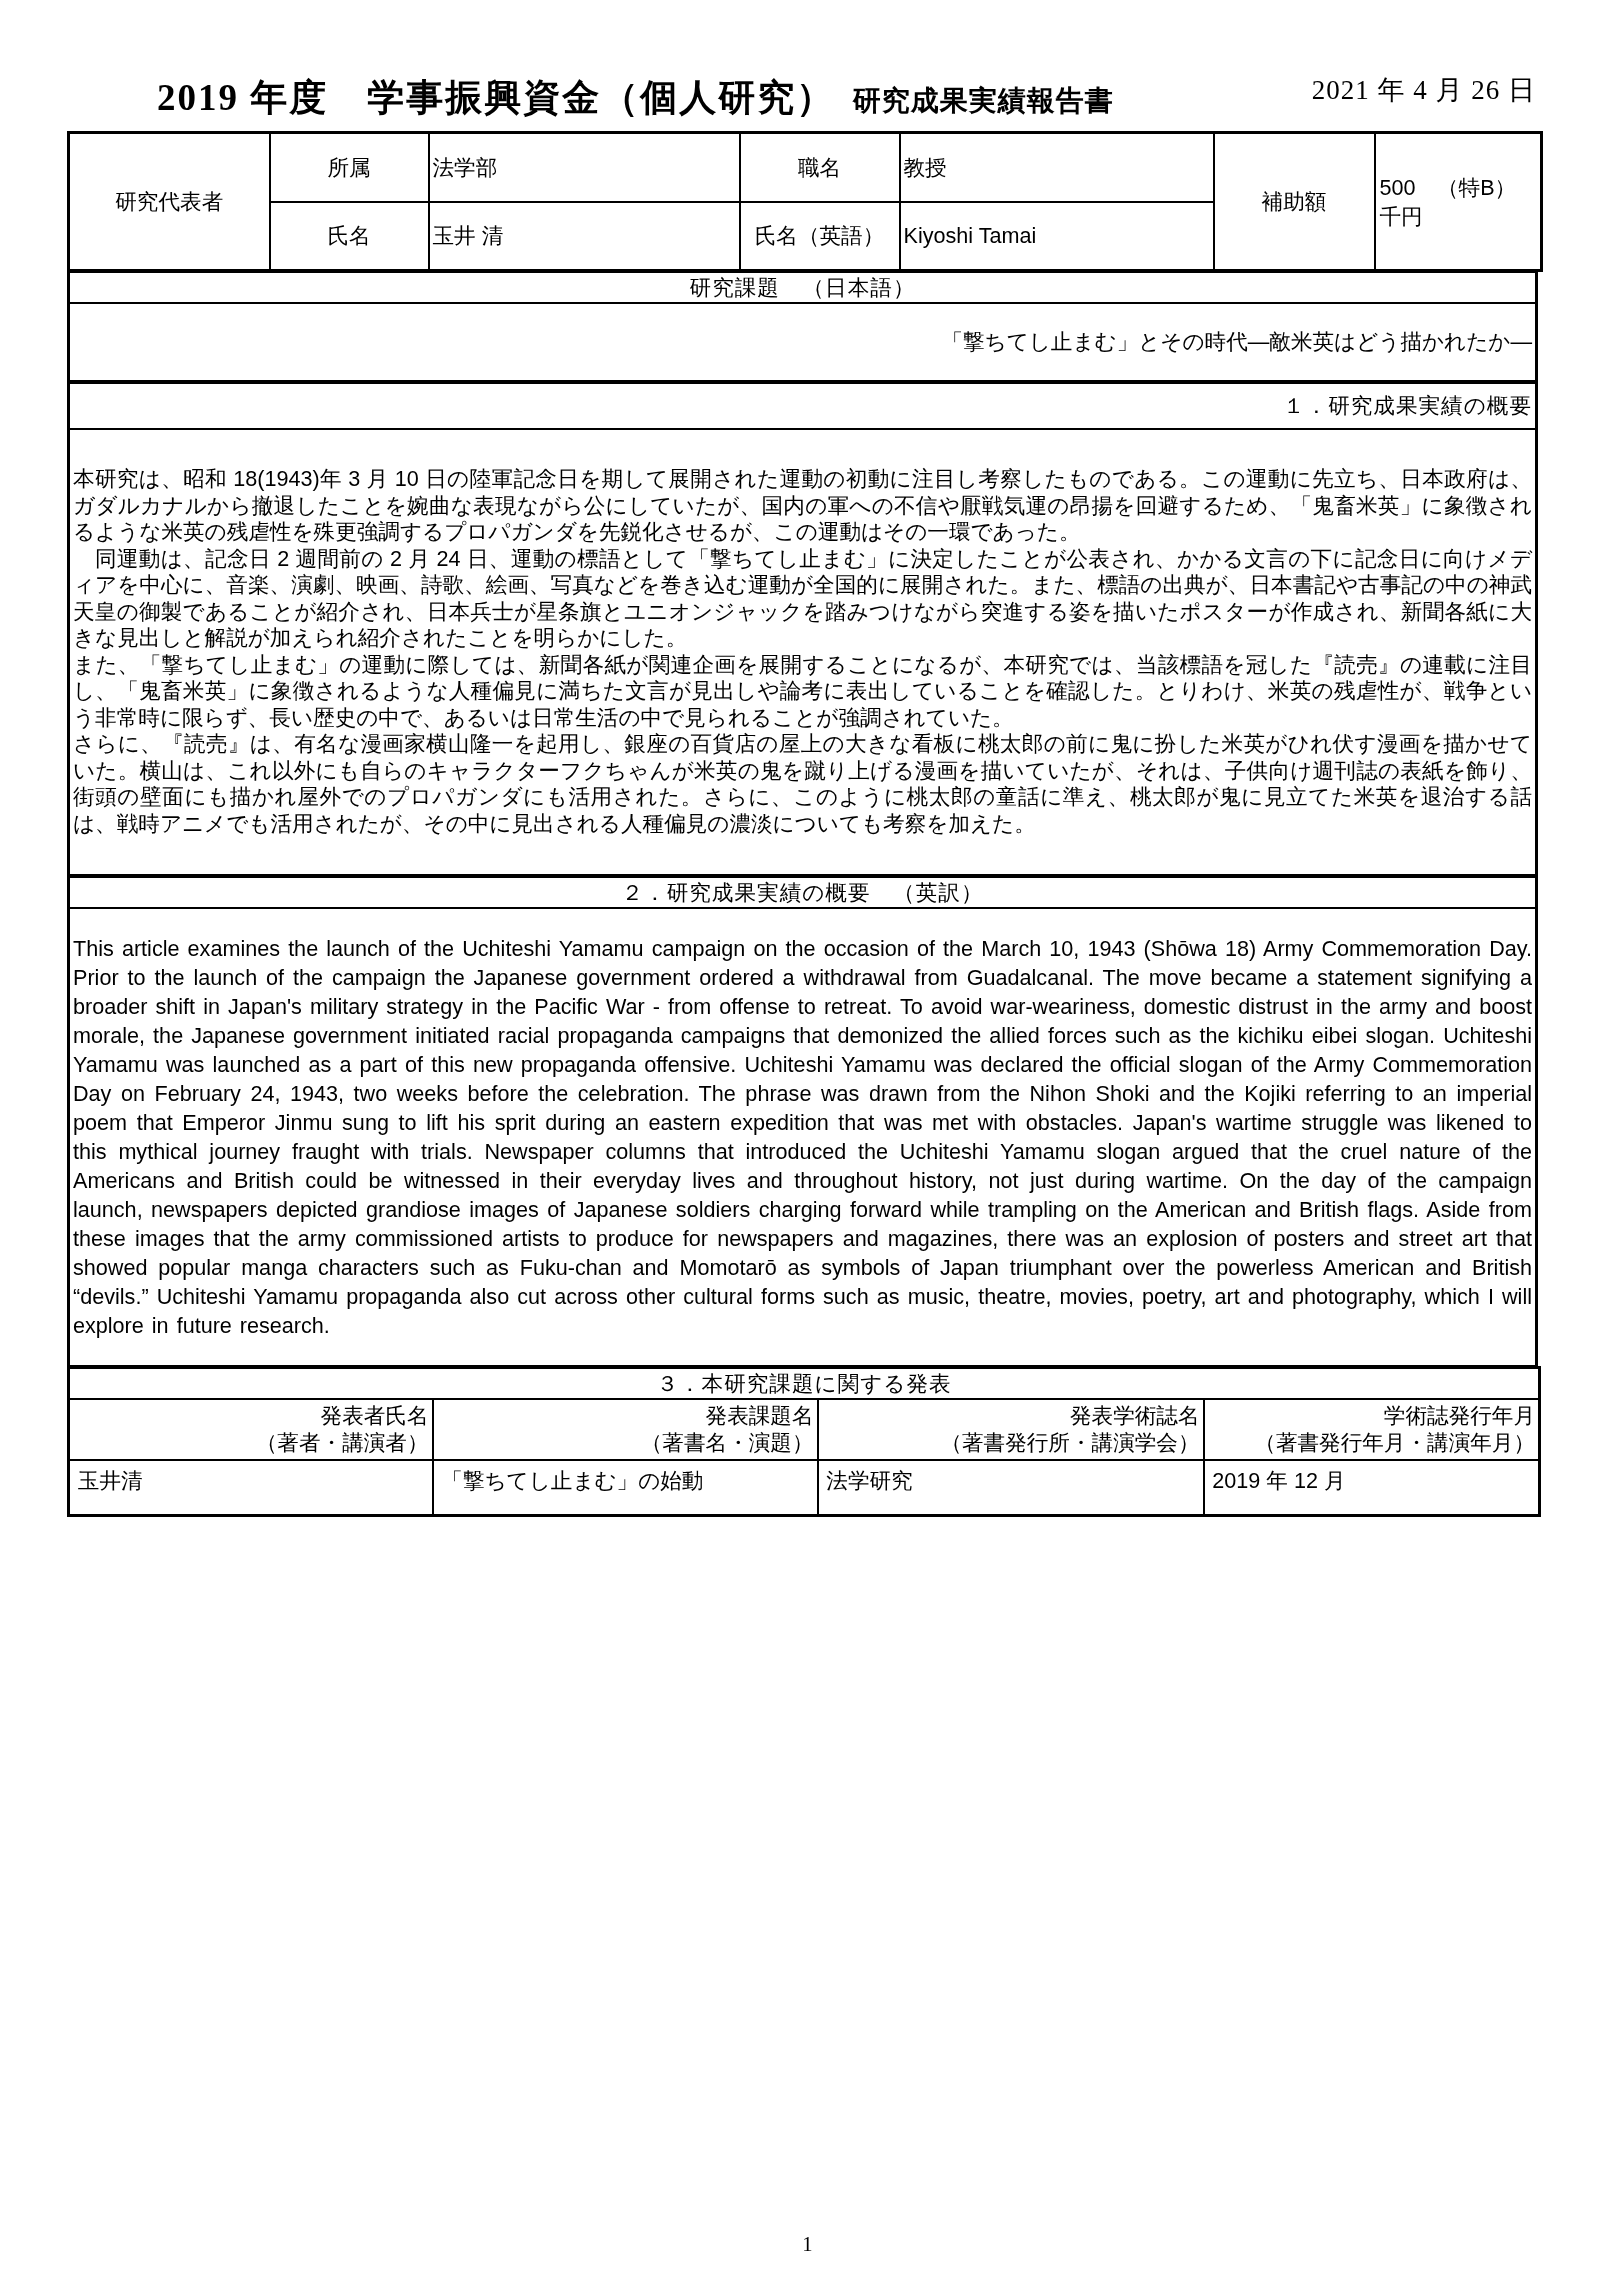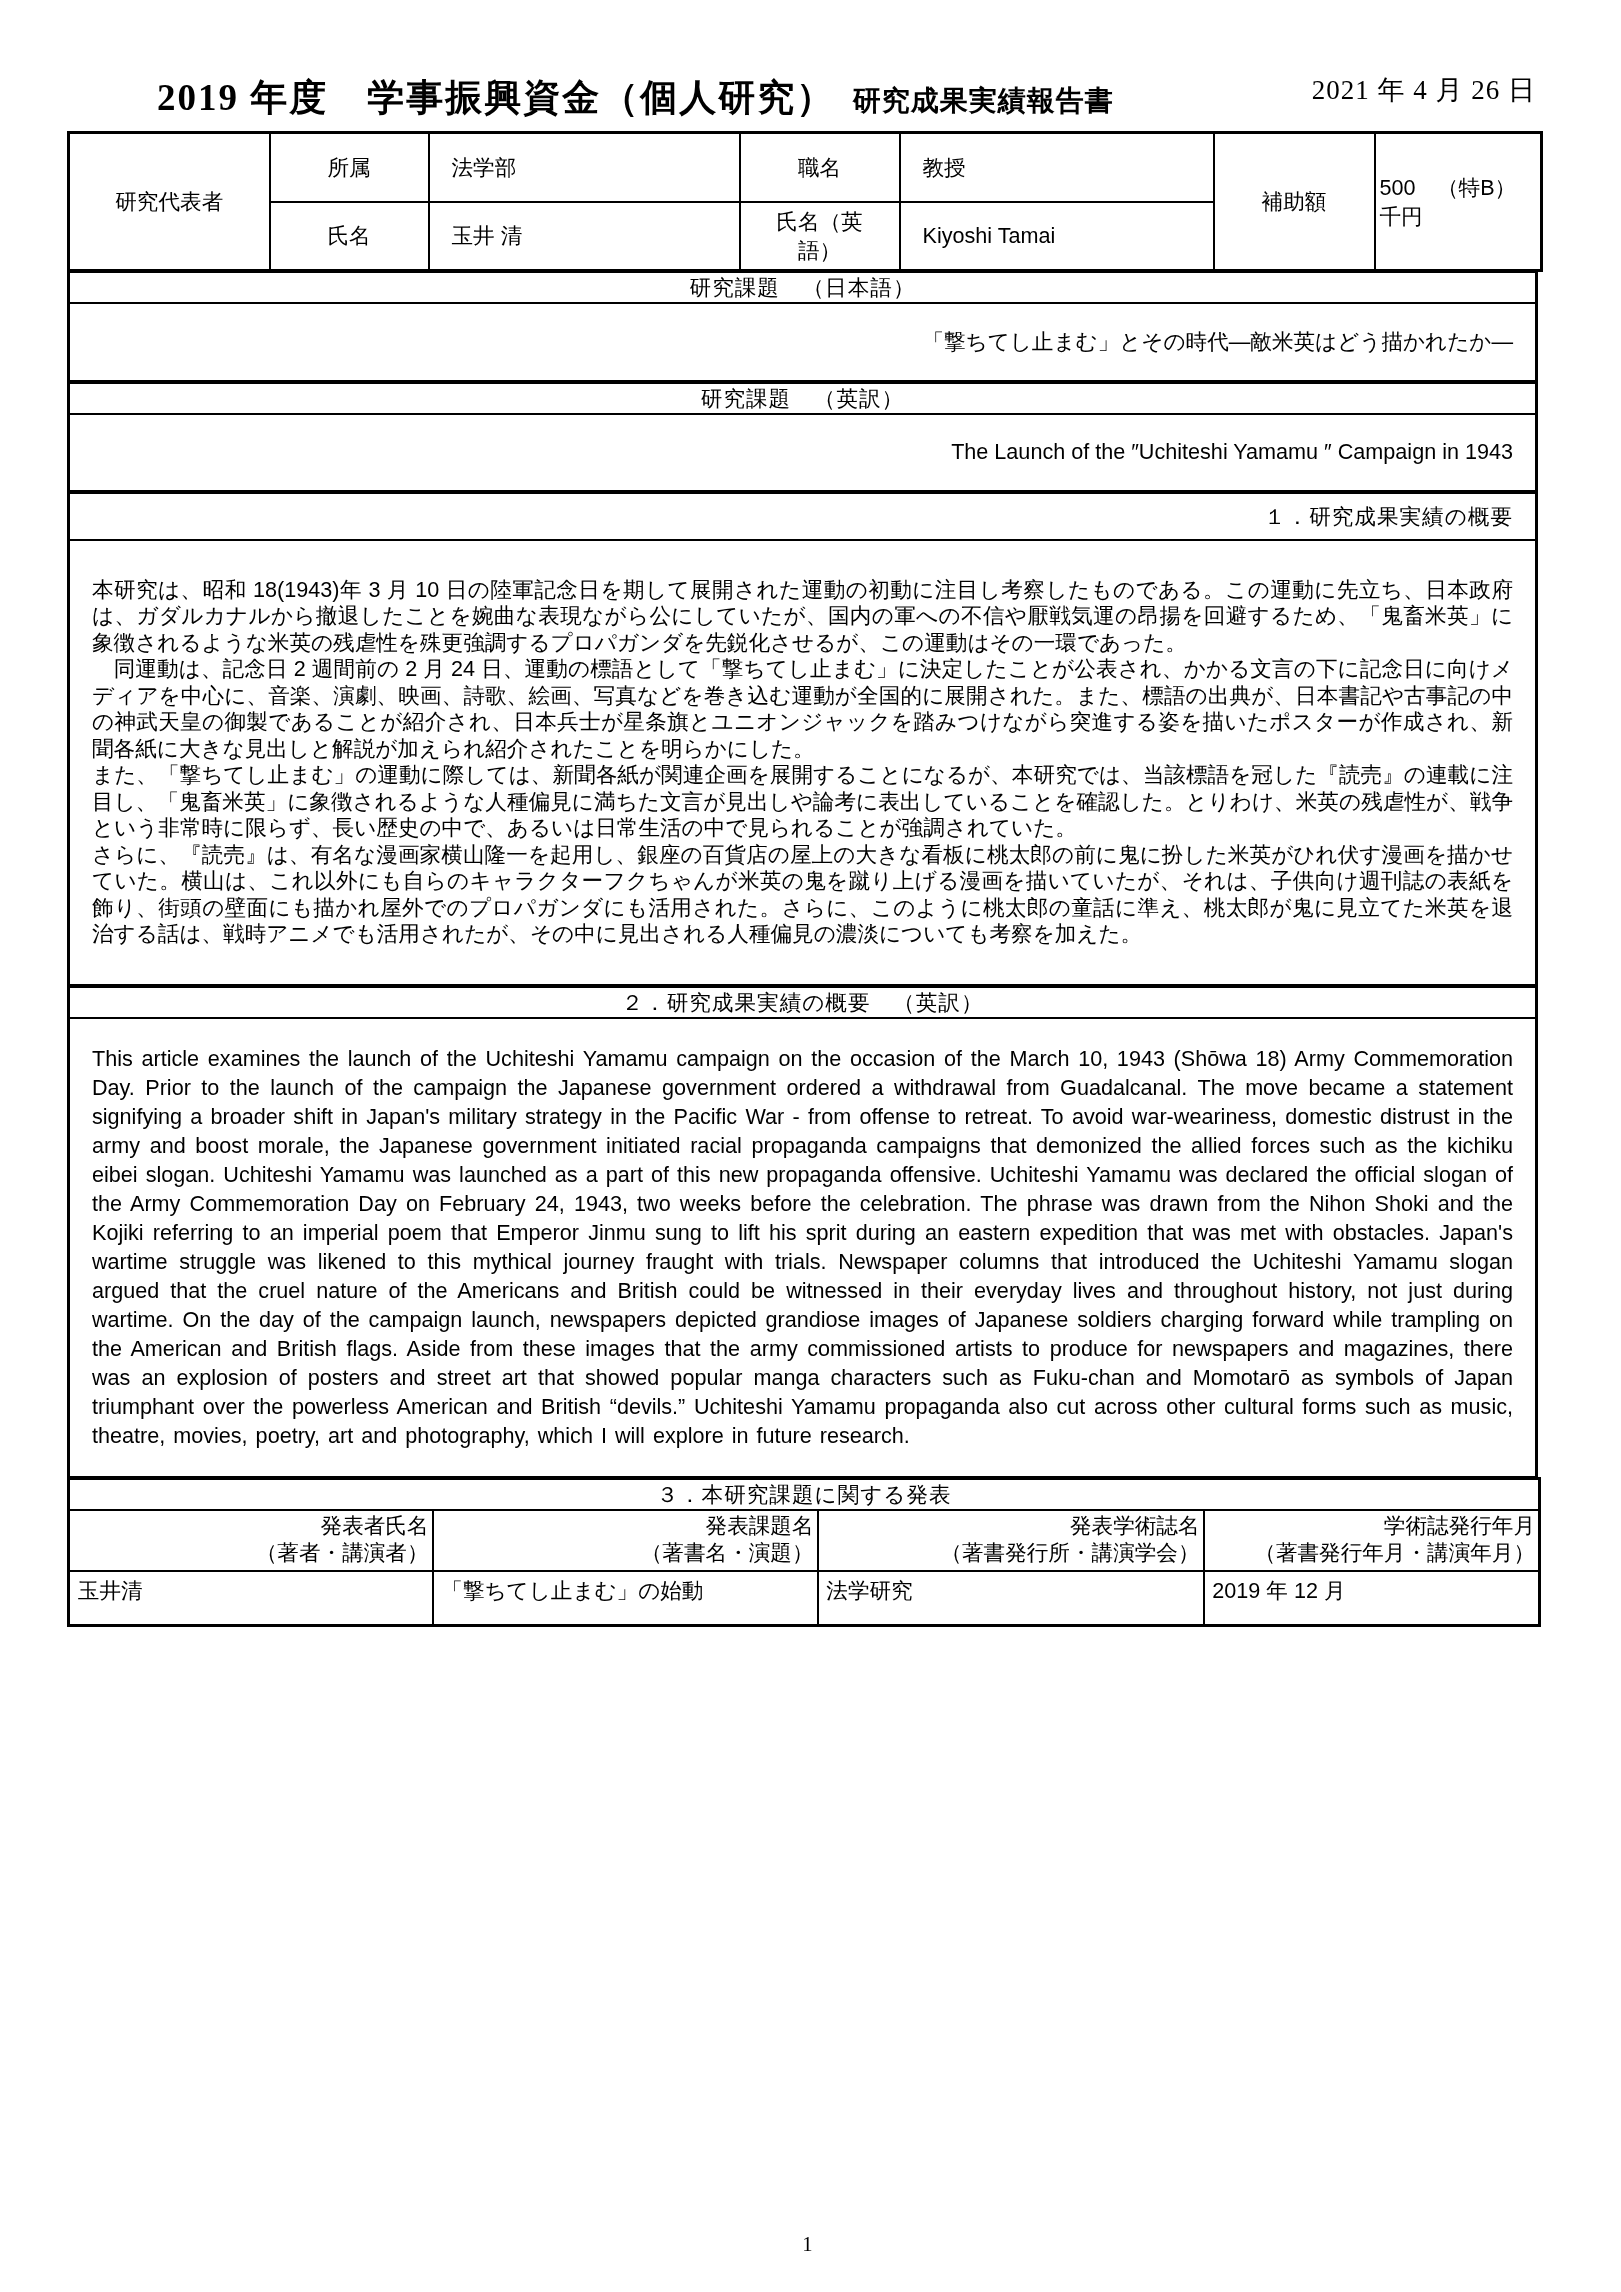--- a/index.html
+++ b/index.html
@@ -23,21 +23,21 @@
     font-family:"Liberation Serif", serif; font-size:27px; letter-spacing:1px;
   }
 
   
   table.t {
     border-collapse:collapse; table-layout:fixed; width:1471px;
     border:3.9px solid #000;
   }
   table.t + table.t { margin-top:-2px; }
   table.t td {
-    border:2px solid #000; font-size:21.6px; padding:0 22px;
+    border:2px solid #000; font-size:21.6px; padding:0 3px;
     overflow:hidden; vertical-align:middle;
   }
   td.lbl { text-align:center; padding:0 2px; }
   td.val { text-align:left; }
   .info td { height:69px; }
 
   td.sechead { text-align:center; height:31px; padding:2px 0; letter-spacing:1px; }
   td.sechead-tall { text-align:right; height:47px; padding:2px 0; letter-spacing:1px; }
 
   td.block-body {
@@ -113,30 +113,20 @@
       <tbody>
           <tr>
             <td class="sechead">研究課題　（日本語）</td>
           </tr>
       <tr>
             <td class="block-body theme-body">「撃ちてし止まむ」とその時代―敵米英はどう描かれたか―</td>
           </tr>
     </tbody>
       </table>
 
-    <table class="t">
-      <tbody>
-          <tr>
-            <td class="sechead">研究課題　（英訳）</td>
-          </tr>
-      <tr>
-            <td class="block-body theme-body">The Launch of the ″Uchiteshi Yamamu ″ Campaign in 1943</td>
-          </tr>
-    </tbody>
-      </table>
 
     <table class="t">
       <tbody>
           <tr>
             <td class="sechead-tall">１．研究成果実績の概要</td>
           </tr>
       <tr>
             <td class="summary-ja-body">本研究は、昭和 18(1943)年 3 月 10 日の陸軍記念日を期して展開された運動の初動に注目し考察したものである。この運動に先立ち、日本政府は、ガダルカナルから撤退したことを婉曲な表現ながら公にしていたが、国内の軍への不信や厭戦気運の昂揚を回避するため、「鬼畜米英」に象徴されるような米英の残虐性を殊更強調するプロパガンダを先鋭化させるが、この運動はその一環であった。
 　同運動は、記念日 2 週間前の 2 月 24 日、運動の標語として「撃ちてし止まむ」に決定したことが公表され、かかる文言の下に記念日に向けメディアを中心に、音楽、演劇、映画、詩歌、絵画、写真などを巻き込む運動が全国的に展開された。また、標語の出典が、日本書記や古事記の中の神武天皇の御製であることが紹介され、日本兵士が星条旗とユニオンジャックを踏みつけながら突進する姿を描いたポスターが作成され、新聞各紙に大きな見出しと解説が加えられ紹介されたことを明らかにした。
 また、「撃ちてし止まむ」の運動に際しては、新聞各紙が関連企画を展開することになるが、本研究では、当該標語を冠した『読売』の連載に注目し、「鬼畜米英」に象徴されるような人種偏見に満ちた文言が見出しや論考に表出していることを確認した。とりわけ、米英の残虐性が、戦争という非常時に限らず、長い歴史の中で、あるいは日常生活の中で見られることが強調されていた。

